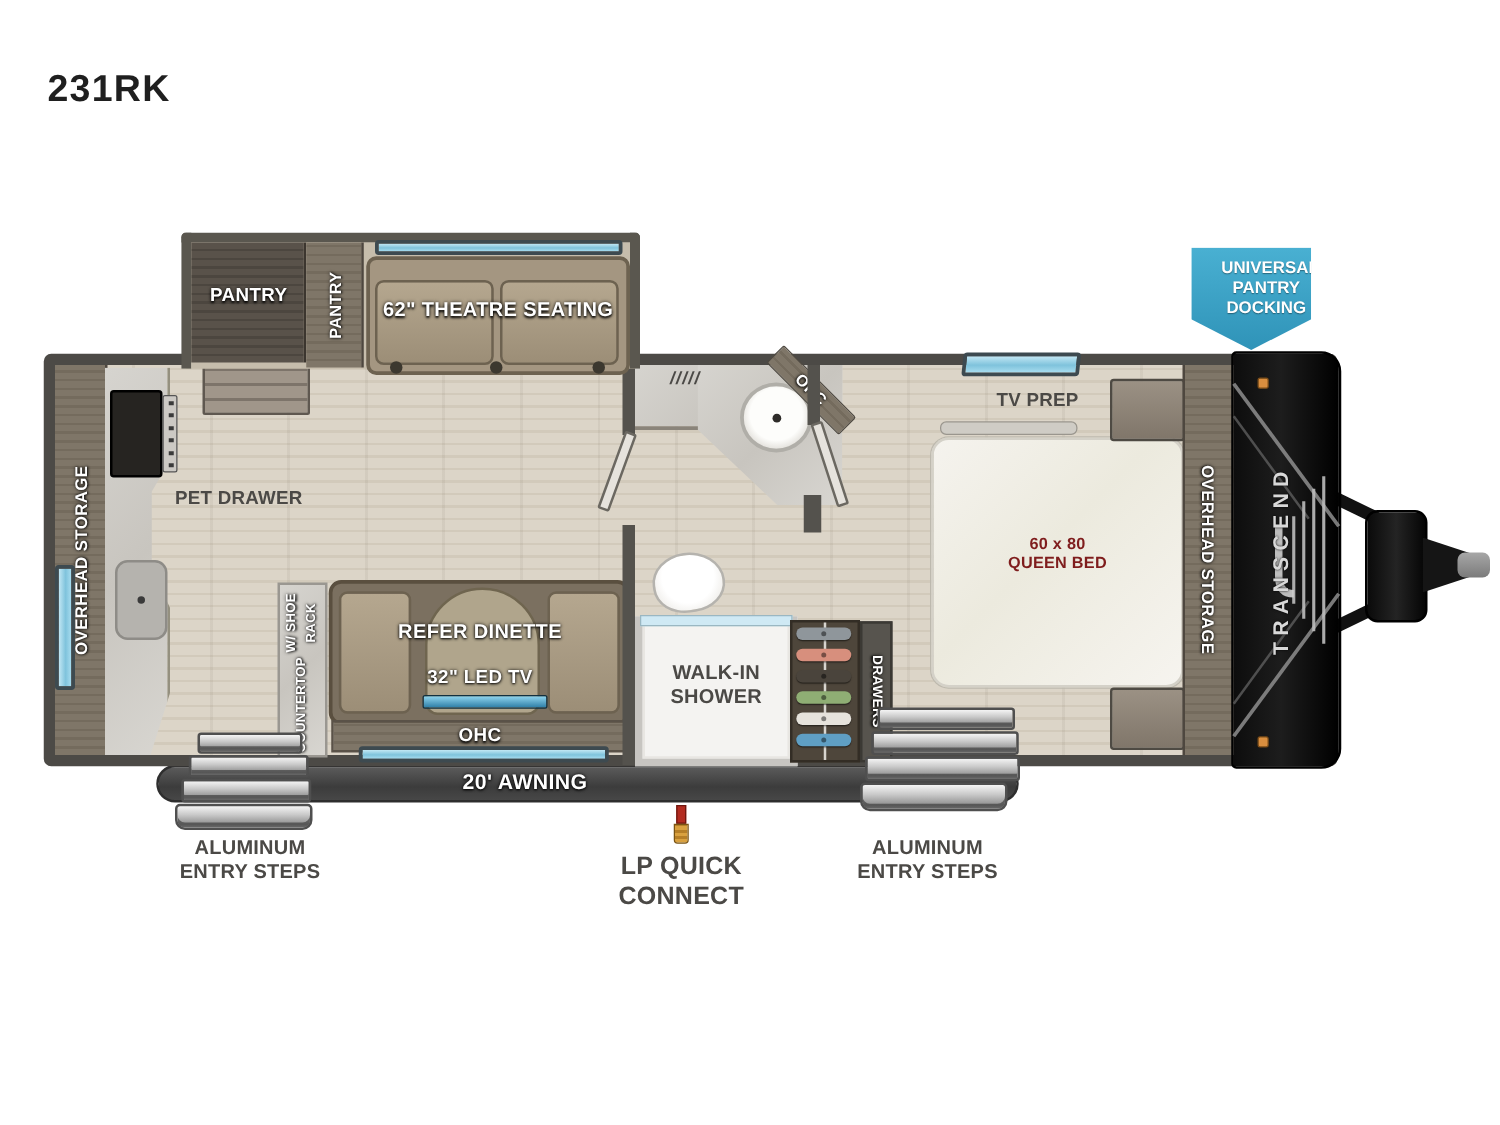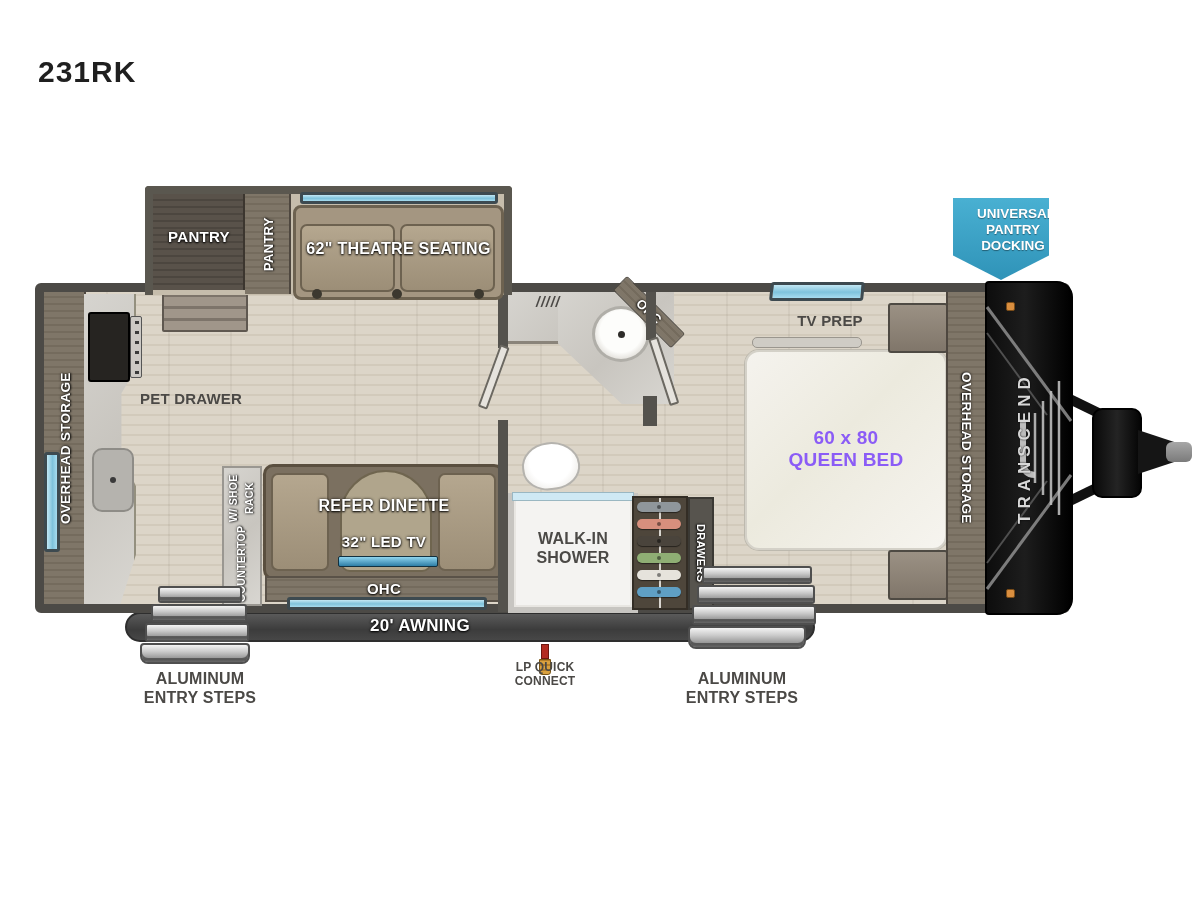--- a/index.html
+++ b/index.html
@@ -127,21 +127,21 @@
   <div class="hanger" style="top:74px;background:#e6e3dc;"></div>
   <div class="hanger" style="top:91px;background:#5f9fc4;"></div>
 </div>
 <div class="abs" style="left:688px;top:497px;width:26px;height:113px;background:#57544e;border:2px solid #3b3934;"></div>
 <div class="abs lbl-white v-down" style="left:690px;top:500px;width:22px;height:107px;font-size:11px;display:flex;align-items:center;justify-content:center;">DRAWERS</div>
 
 <div class="abs win" style="left:770px;top:282px;width:94px;height:19px;transform:skewX(-6deg);"></div>
 <div class="abs lbl-dark" style="left:760px;top:312px;width:140px;font-size:15px;">TV PREP</div>
 <div class="abs" style="left:752px;top:337px;width:110px;height:11px;background:#cfccc5;border:1px solid #9a968e;border-radius:5px;"></div>
 <div class="abs" style="left:745px;top:350px;width:202px;height:200px;background:linear-gradient(135deg,#f5f3ee 0%,#eceade 45%,#f6f4ef 100%);border:2px solid #d4d1c8;border-radius:14px;box-shadow:0 0 0 1px #bdb9ae;"></div>
-<div class="abs lbl-dark" style="left:745px;top:427px;width:202px;font-size:19px;color:#8b5cf6;"><span>60 x 80</span><br><span>QUEEN BED</span></div>
+<div class="abs lbl-dark" style="left:745px;top:427px;width:202px;font-size:13px;color:#7f1d1d;"><span>60 x 80</span><br><span>QUEEN BED</span></div>
 <div class="abs nightstand" style="left:888px;top:303px;width:60px;height:50px;"></div>
 <div class="abs nightstand" style="left:888px;top:550px;width:60px;height:50px;"></div>
 <div class="abs wood" style="left:946px;top:292px;width:40px;height:312px;border-left:2px solid #4e473f;"></div>
 <div class="abs lbl-white v-down" style="left:949px;top:300px;width:34px;height:296px;font-size:13.5px;display:flex;align-items:center;justify-content:center;">OVERHEAD STORAGE</div>
 
 <div class="abs slideout" style="left:145px;top:186px;width:367px;height:109px;"></div>
 <div class="abs wood-dk" style="left:153px;top:194px;width:92px;height:96px;border-right:2px solid #3c362f;"></div>
 <div class="abs lbl-white" style="left:153px;top:228px;width:92px;font-size:15px;">PANTRY</div>
 <div class="abs wood" style="left:245px;top:194px;width:46px;height:100px;border-right:2px solid #4e473f;"></div>
 <div class="abs lbl-white v-up" style="left:247px;top:196px;width:42px;height:96px;font-size:13px;display:flex;align-items:center;justify-content:center;">PANTRY</div>
@@ -161,21 +161,21 @@
 <div class="abs lbl-dark" style="left:118px;top:670px;width:164px;font-size:16px;"><span>ALUMINUM</span><br><span>ENTRY STEPS</span></div>
 
 <div class="abs step" style="left:702px;top:566px;width:110px;height:18px;"></div>
 <div class="abs step" style="left:697px;top:585px;width:118px;height:19px;"></div>
 <div class="abs step" style="left:692px;top:605px;width:124px;height:20px;"></div>
 <div class="abs step" style="left:688px;top:626px;width:118px;height:23px;border-radius:4px 4px 8px 8px;"></div>
 <div class="abs lbl-dark" style="left:660px;top:670px;width:164px;font-size:16px;"><span>ALUMINUM</span><br><span>ENTRY STEPS</span></div>
 
 <div class="abs" style="left:541px;top:644px;width:8px;height:15px;background:#b32b20;border:1px solid #6d170f;"></div>
 <div class="abs" style="left:539px;top:659px;width:12px;height:16px;background:repeating-linear-gradient(0deg,#d9a13f 0 3px,#b67f27 3px 5px);border:1px solid #7a5413;border-radius:0 0 3px 3px;"></div>
-<div class="abs lbl-dark" style="left:465px;top:660px;width:160px;font-size:12px;"><span>LP QUICK</span><br><span>CONNECT</span></div>
+<div class="abs lbl-dark" style="left:465px;top:682px;width:160px;font-size:20px;"><span>LP QUICK</span><br><span>CONNECT</span></div>
 
 <div class="abs" style="left:1058px;top:400px;width:48px;height:10px;background:#111;transform:rotate(26deg);border-radius:4px;"></div>
 <div class="abs" style="left:1058px;top:490px;width:48px;height:10px;background:#111;transform:rotate(-26deg);border-radius:4px;"></div>
 <div class="abs" style="left:1092px;top:408px;width:50px;height:90px;background:linear-gradient(90deg,#0a0a0a,#242424 50%,#050505);border:2px solid #000;border-radius:10px;"></div>
 <div class="abs" style="left:1138px;top:430px;width:40px;height:44px;background:#151515;clip-path:polygon(0 0,100% 30%,100% 70%,0 100%);"></div>
 <div class="abs" style="left:1166px;top:442px;width:26px;height:20px;background:linear-gradient(180deg,#a7a7a7,#7b7b7b);border-radius:6px;"></div>
 
 <div class="abs cap" style="left:985px;top:281px;width:88px;height:334px;"></div>
 <svg class="abs" style="left:985px;top:281px;" width="88" height="334" viewBox="0 0 88 334">
   <path d="M2,26 L86,140" stroke="#8f8f8f" stroke-width="3" opacity=".85"></path>

